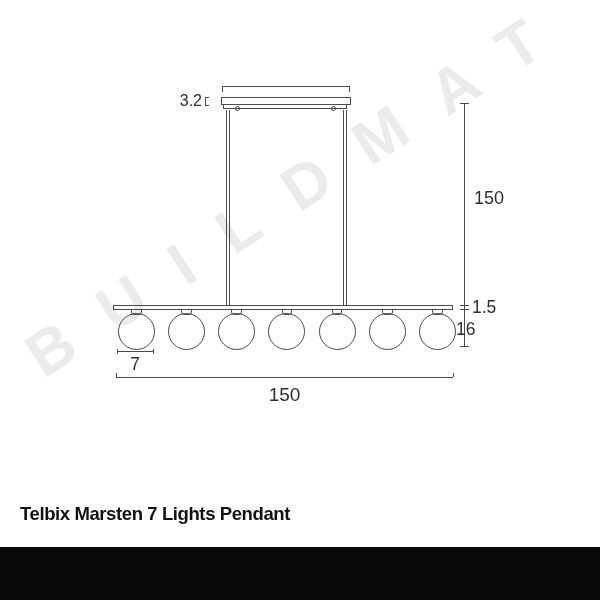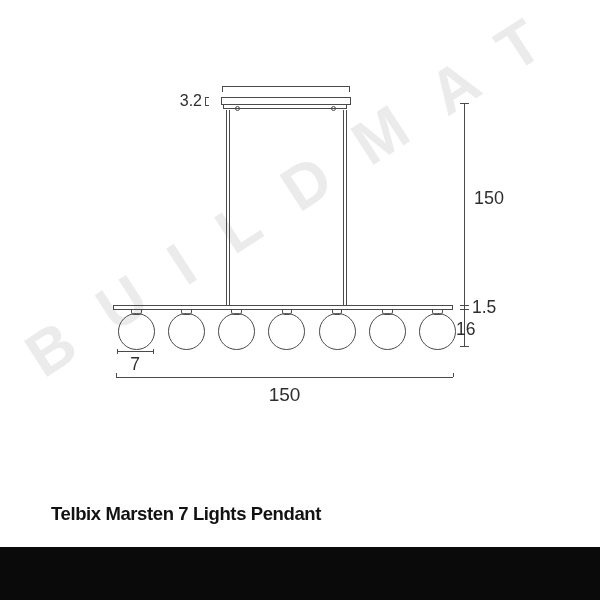--- a/index.html
+++ b/index.html
@@ -42,21 +42,21 @@
   .bar{position:absolute;left:113px;top:305px;width:338px;height:2.5px;
     border:1px solid var(--line,#4a4a4a);background:transparent;}
   
   .cap{position:absolute;top:309px;width:8.5px;height:4px;
     border:1px solid var(--line,#4a4a4a);border-radius:1px 1px 3px 3px;background:transparent;}
   .globe{position:absolute;top:313px;width:35px;height:35px;border-radius:50%;
     border:1.2px solid var(--line,#4a4a4a);background:transparent;}
   
   .product-title{
     position:absolute;left:20px;top:503px;z-index:3;
-    font-size:18.5px;font-weight:bold;letter-spacing:-0.4px;color:#121212;margin-left:31px;
+    font-size:18.5px;font-weight:bold;letter-spacing:-0.4px;color:#121212;
   }
   
   .footer{position:absolute;left:0;top:547px;width:600px;height:53px;
     background:var(--footer,#0a0a0a);z-index:4;}
 </style>
 </head>
 <body>
 
 <div id="canvas">
 

